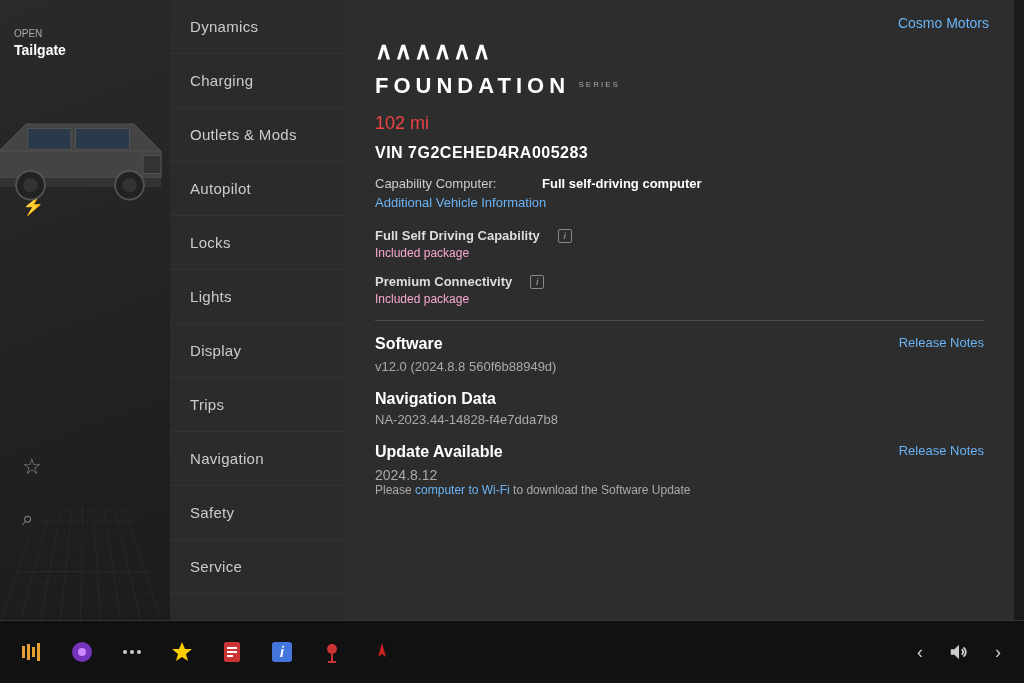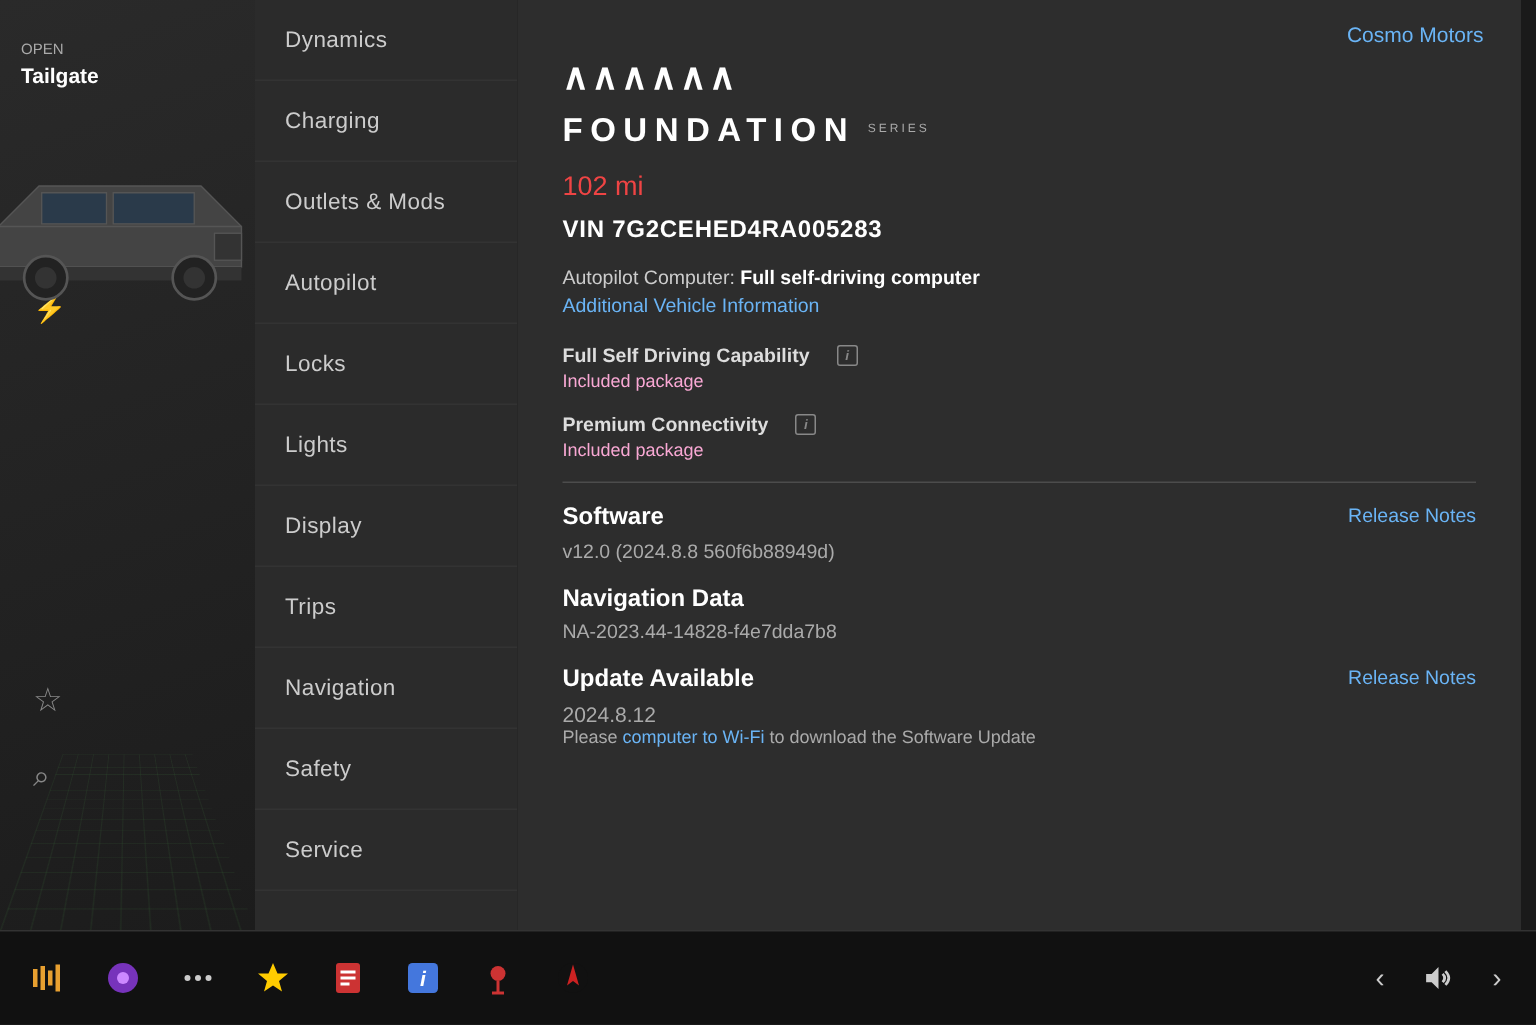--- a/index.html
+++ b/index.html
@@ -157,20 +157,21 @@
 
     .autopilot-line {
       font-size: 13px;
       color: #ccc;
       margin-bottom: 4px;
     }
 
     .autopilot-line span.bold {
       font-weight: 700;
       color: #fff;
+      margin-left: 42px;
     }
 
     .additional-info-link {
       color: #6ab4f5;
       font-size: 13px;
       cursor: pointer;
       margin-bottom: 18px;
       display: block;
     }
 
@@ -407,21 +408,21 @@
   <div style="margin-bottom:14px;">
     <span style="font-size:22px;font-weight:900;color:#fff;letter-spacing:5px;text-transform:uppercase;font-family:'Arial Black',sans-serif;">FOUNDATION</span>
     <span style="font-size:8px;color:#aaa;letter-spacing:2px;vertical-align:super;margin-left:4px;">SERIES</span>
   </div>
 
   <div class="mileage">102 mi</div>
 
   <div class="vin">VIN 7G2CEHED4RA005283</div>
 
   <div class="autopilot-line">
-    <span>Autopilot Computer:</span>
+    <span>Capability Computer:</span>
     <span class="bold">Full self-driving computer</span>
   </div>
 
   <a class="additional-info-link">Additional Vehicle Information</a>
 
   <div class="feature-block">
     <div class="feature-title">
       <span>Full Self Driving Capability</span>
       <span class="info-icon">i</span>
     </div>

